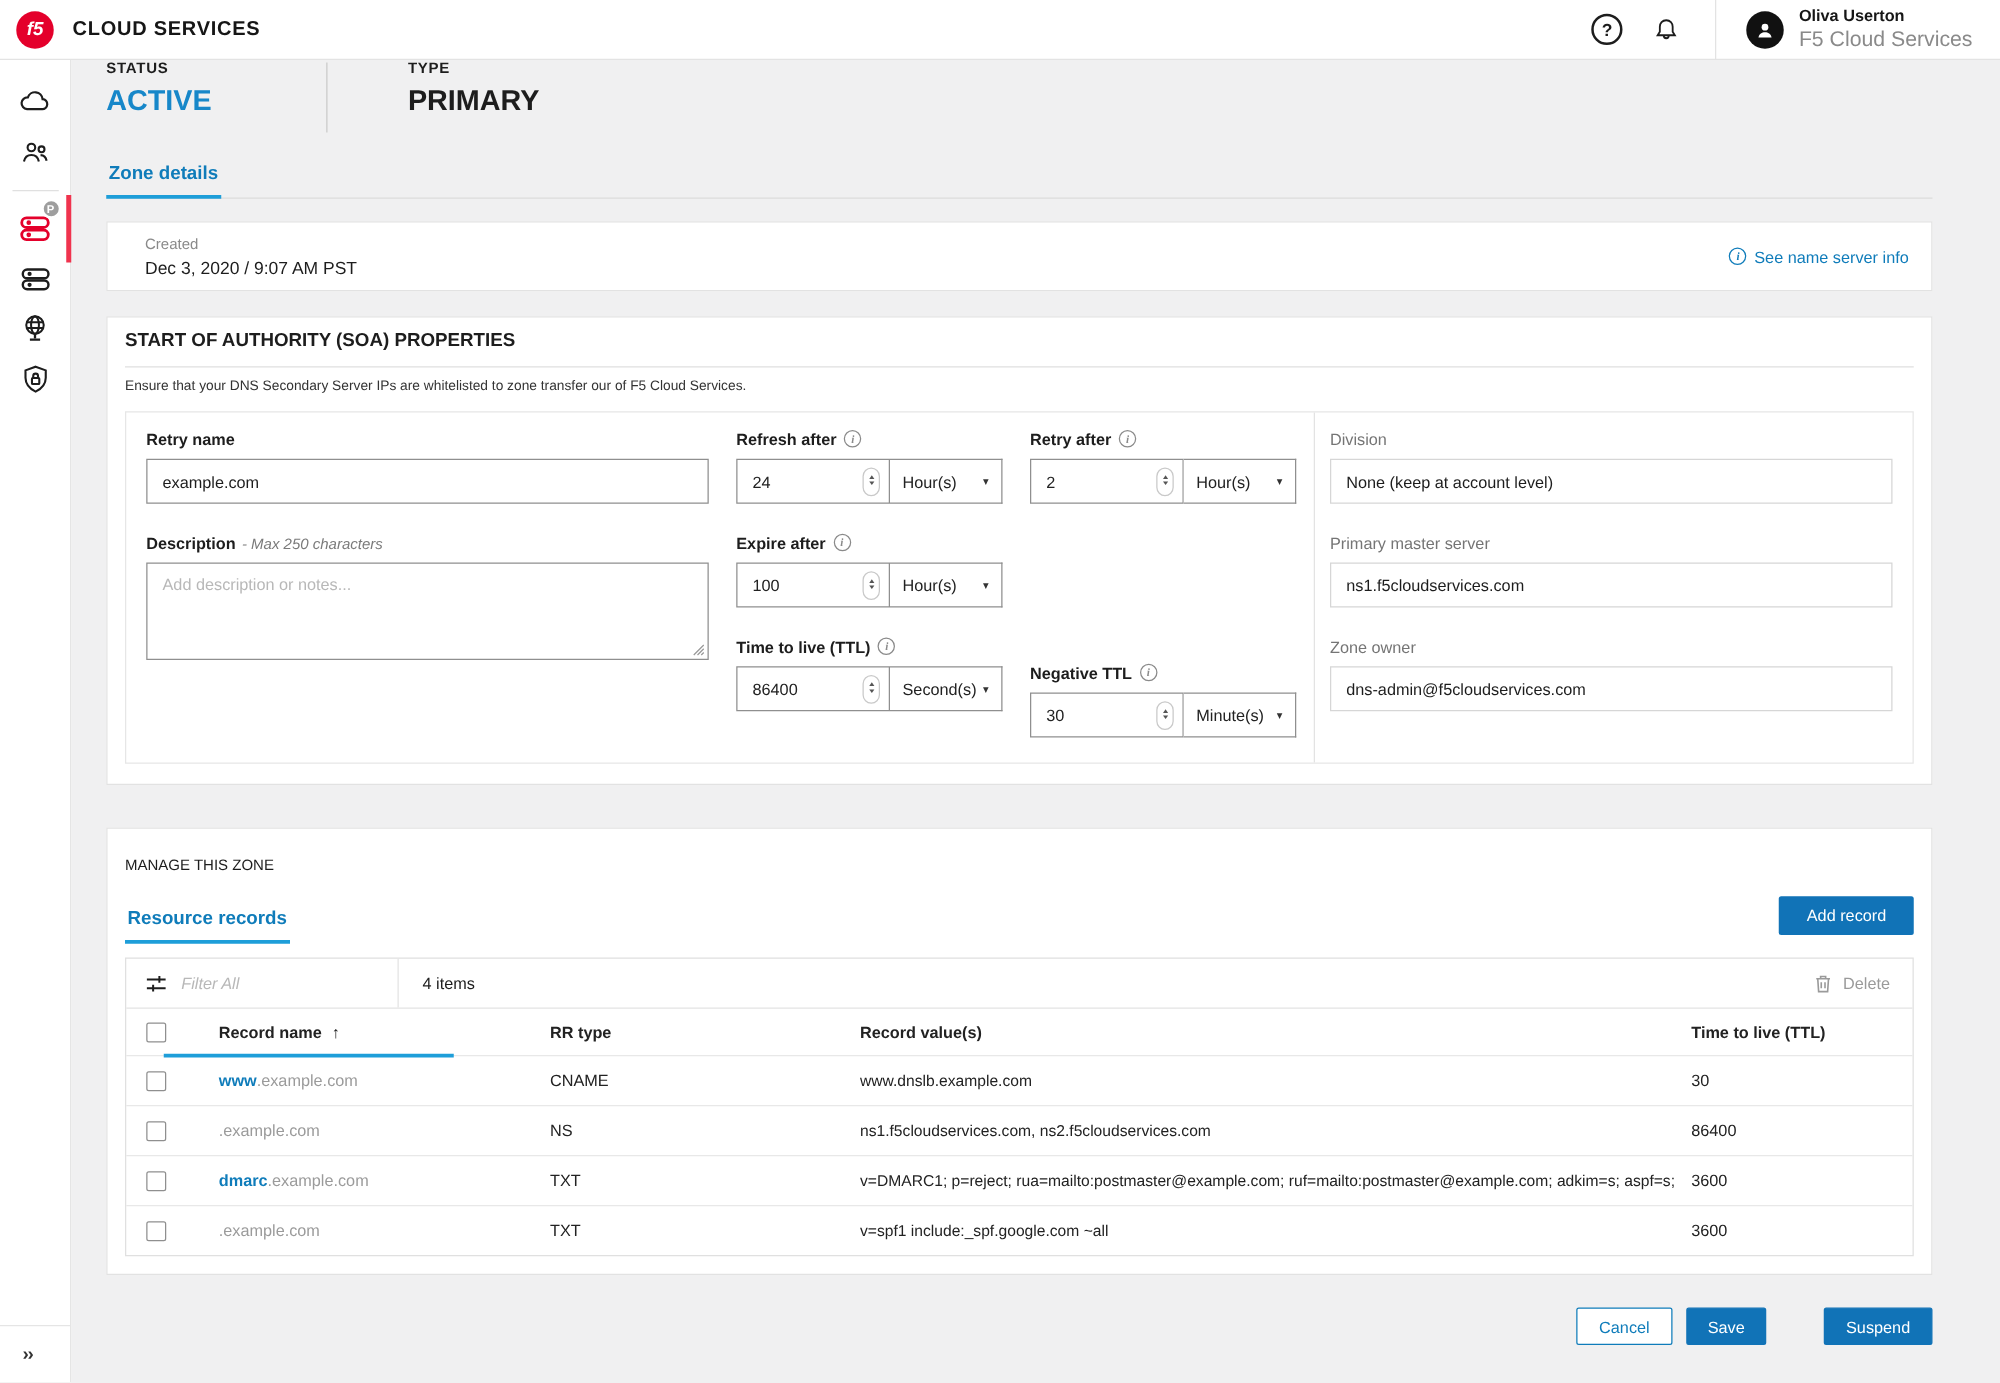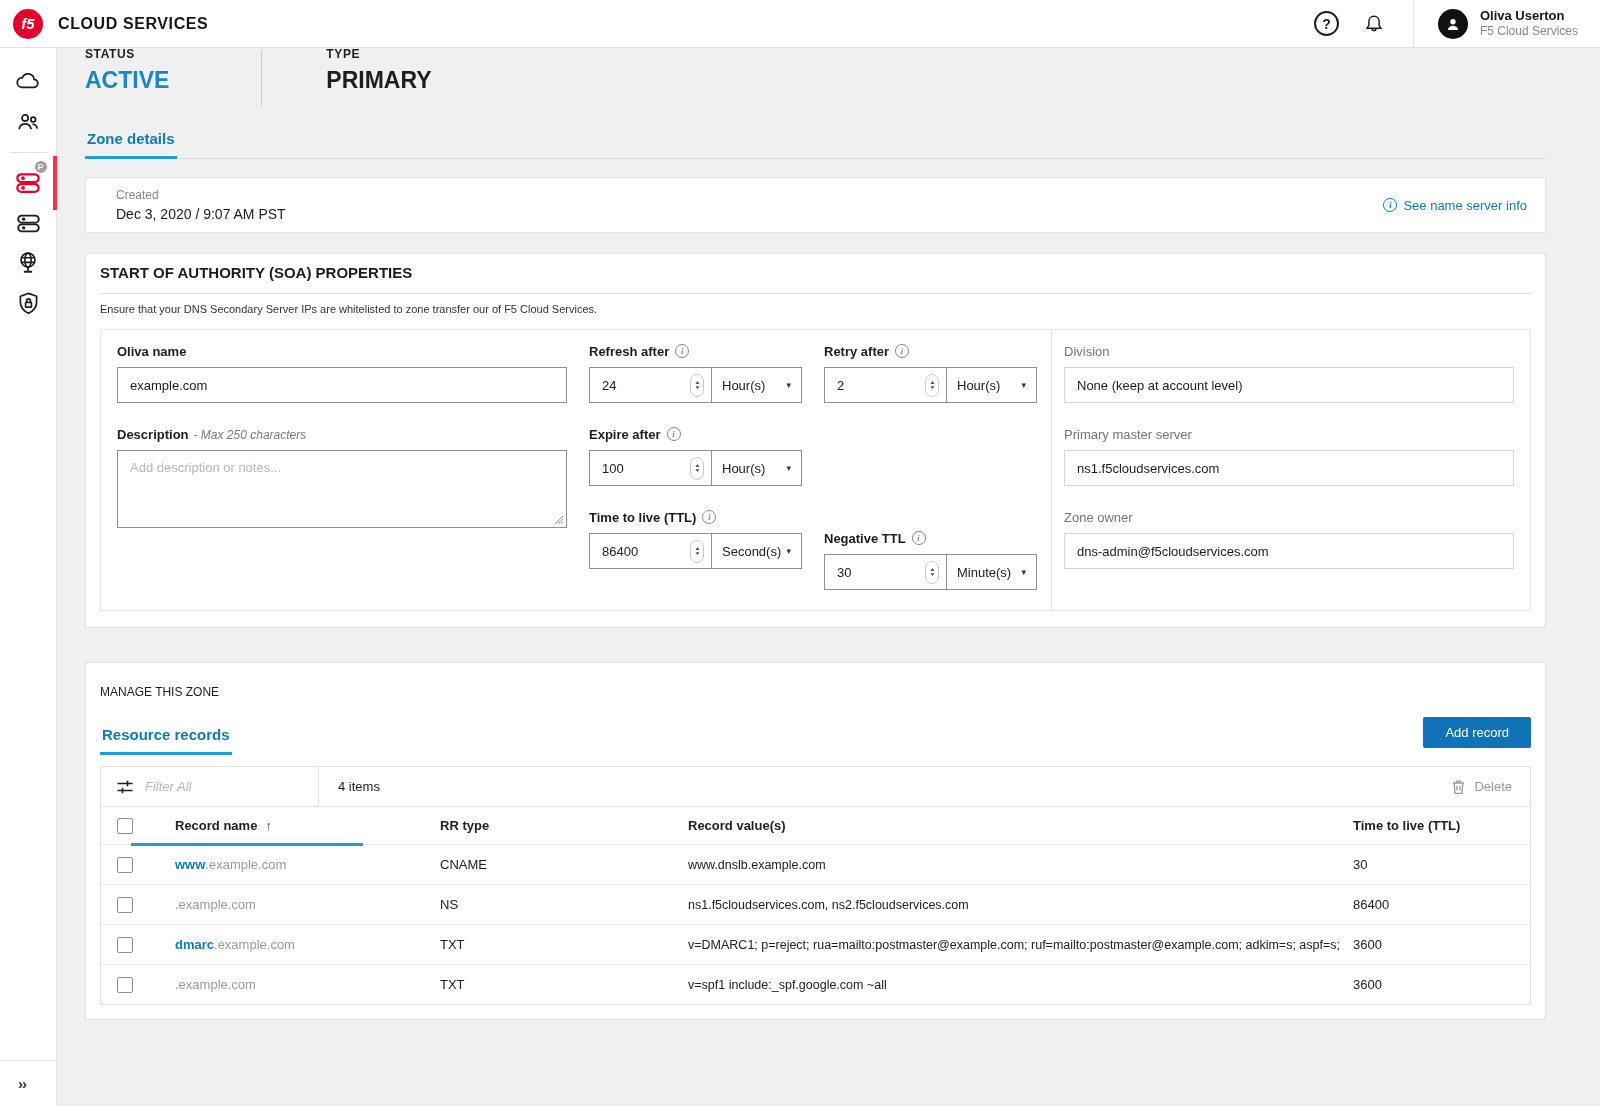--- a/index.html
+++ b/index.html
@@ -13,21 +13,21 @@
   .app-title { margin-left:15px; font-size:16px; font-weight:bold; letter-spacing:.6px; color:#161616; }
   .header-right { margin-left:auto; display:flex; align-items:center; height:100%; }
   .help-circle { width:25px; height:25px; border:2px solid #1d1d1d; border-radius:50%; display:flex; align-items:center; justify-content:center;
                  font-weight:bold; font-size:14px; color:#1d1d1d; margin-right:24px; cursor:pointer; }
   .bell { margin-right:28px; cursor:pointer; display:flex; }
   .header-divider { width:1px; height:48px; background:#e3e3e3; }
   .user-chip { display:flex; align-items:center; padding:0 22px 0 24px; cursor:pointer; }
   .avatar { width:30px; height:30px; border-radius:50%; background:#111; display:flex; align-items:center; justify-content:center; }
   .user-meta { margin-left:12px; line-height:1.25; }
   .user-name { font-weight:bold; font-size:13px; color:#161616; }
-  .user-org { font-size:12px; color:#8a8a8a; }
+  .user-org { font-size:17px; color:#8a8a8a; }
 
   
   .layout { display:flex; height:1058px; }
   .sidebar { width:57px; background:#fff; border-right:1px solid #e5e5e5; display:flex; flex-direction:column; align-items:center; position:relative; }
   .side-item { width:57px; height:40px; display:flex; align-items:center; justify-content:center; position:relative; cursor:pointer; }
   .side-item.first { margin-top:14px; }
   .side-divider { width:37px; height:1px; background:#e0e0e0; margin:10px 0; }
   .active-bar { position:absolute; right:0; top:-7px; width:4px; height:54px; background:#f0334e; }
   .p-badge { position:absolute; top:-4px; right:8px; width:16px; height:16px; border-radius:50%; background:#9e9e9e; color:#fff;
              font-size:9px; font-weight:bold; display:flex; align-items:center; justify-content:center; border:2px solid #fff; }
@@ -238,21 +238,21 @@
     </div>
 
     <div class="card soa-card">
       <div class="card-title">START OF AUTHORITY (SOA) PROPERTIES</div>
       <div class="card-subtitle">Ensure that your DNS Secondary Server IPs are whitelisted to zone transfer our of F5 Cloud Services.</div>
 
       <div class="form-box">
 
         <div class="fcol c1">
           <div class="field">
-            <div class="flabel">Oliva name</div>
+            <div class="flabel">Retry name</div>
             <div class="tinput">example.com</div>
           </div>
           <div class="field">
             <div class="flabel">
               <span>Description</span>
               <span class="hint">- Max 250 characters</span>
             </div>
             <div class="textarea">
               <span>Add description or notes...</span>
               <svg class="resize-handle" width="10" height="10" viewBox="0 0 10 10" stroke="#9a9a9a" stroke-width="1">
@@ -463,14 +463,19 @@
           <div class="col-name">
             <span class="name-link"></span><span class="name-rest">.example.com</span>
           </div>
           <div class="col-rrtype">TXT</div>
           <div class="col-value">v=spf1 include:_spf.google.com ~all</div>
           <div class="col-ttl">3600</div>
         </div>
       </div>
     </div>
 
+    <div class="footer">
+      <div class="btn cancel">Cancel</div>
+      <div class="btn save">Save</div>
+      <div class="btn suspend">Suspend</div>
+    </div>
   </div>
 </div>
 
 </body></html>

